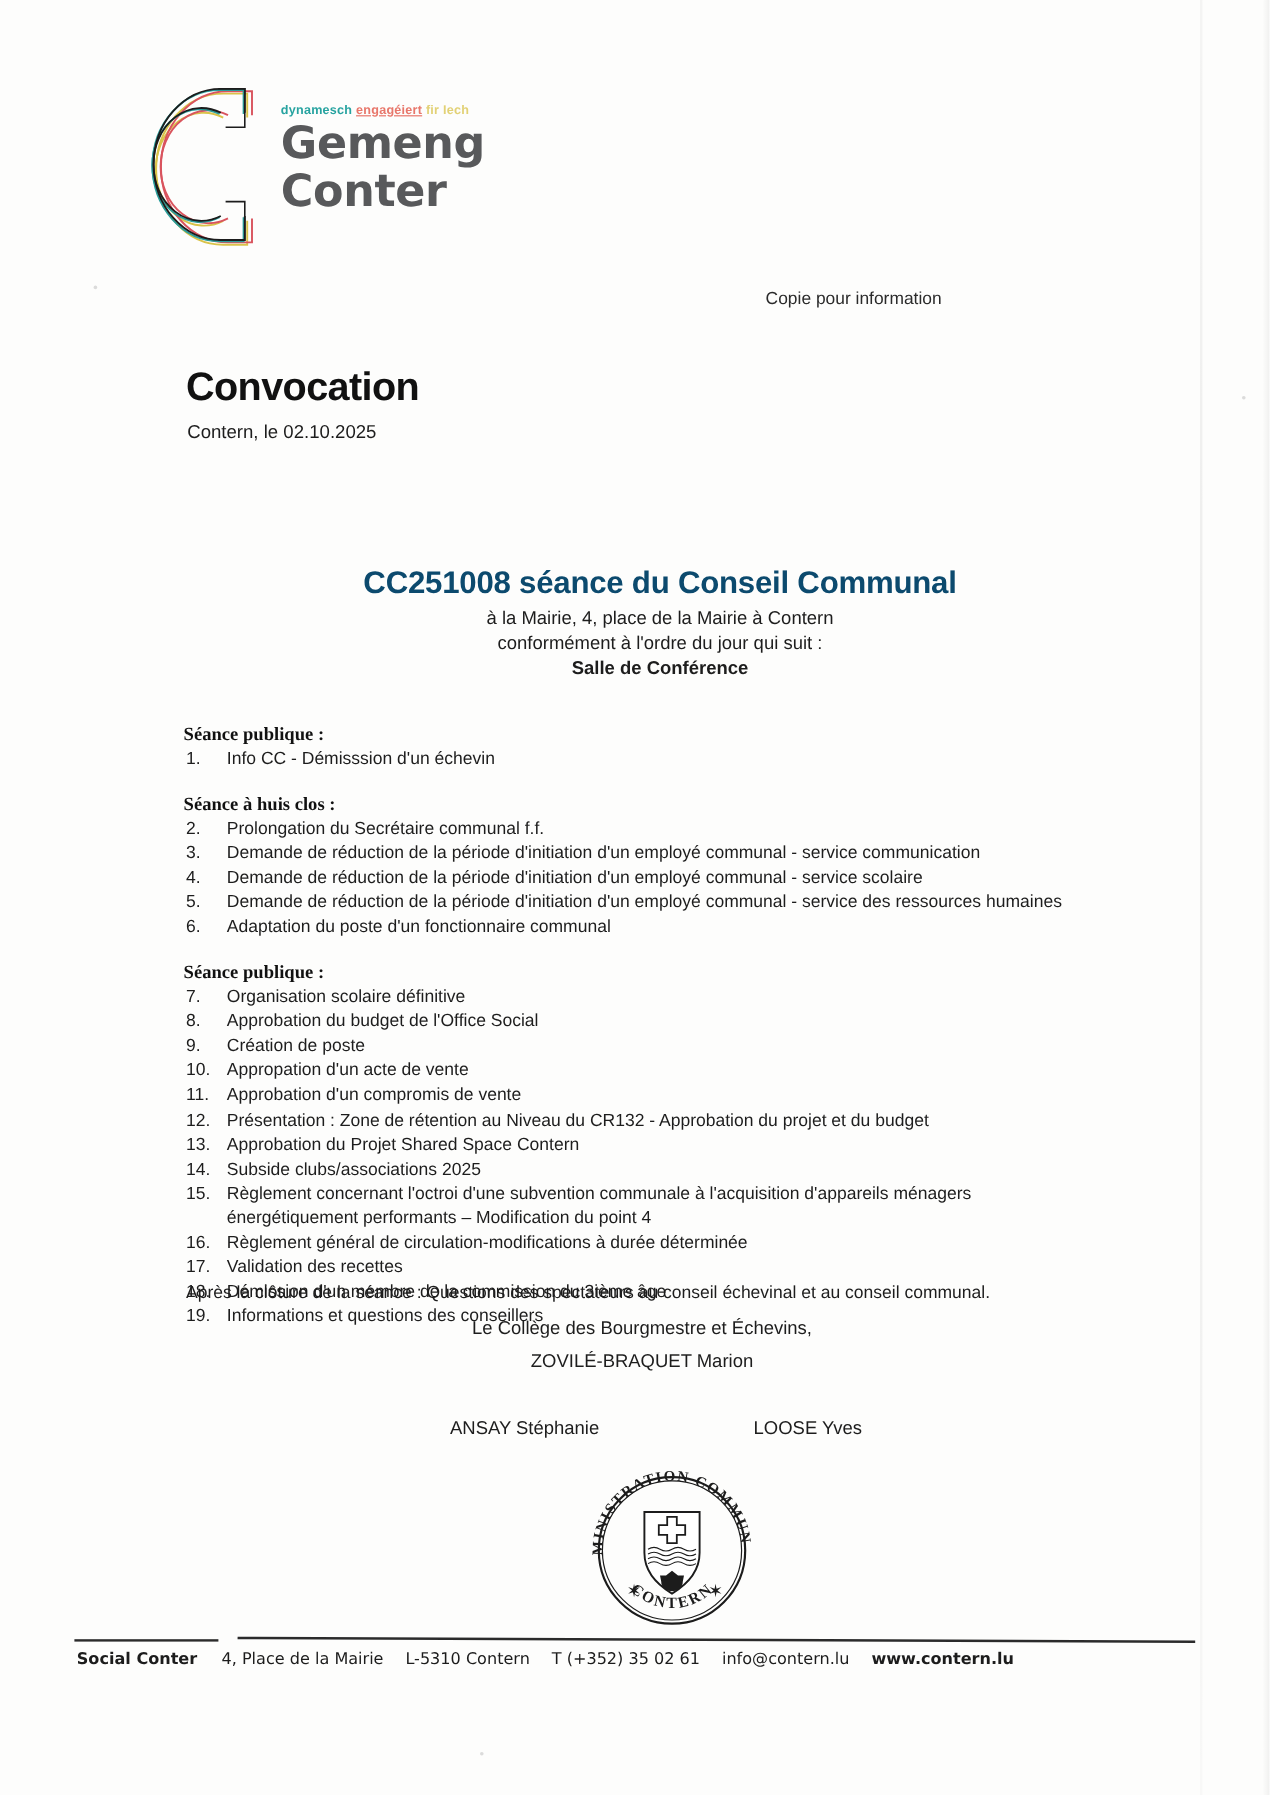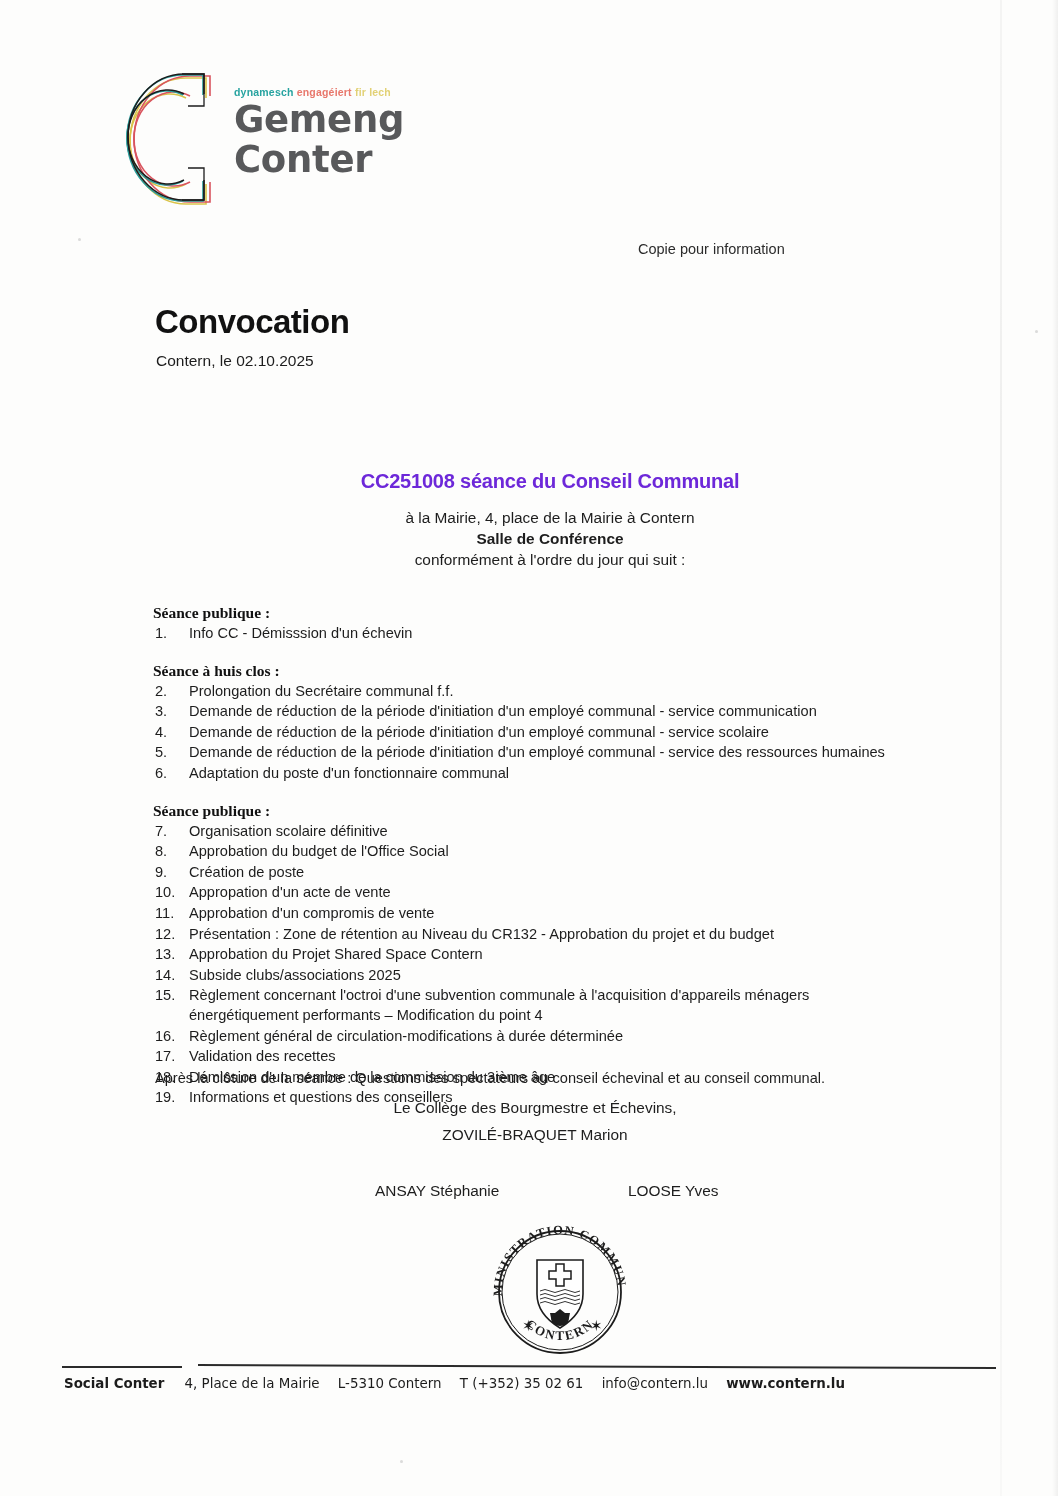--- a/index.html
+++ b/index.html
@@ -25,21 +25,21 @@
     background:linear-gradient(to right,rgba(0,0,0,0.0),rgba(0,0,0,0.05));
   }
   .speck{position:absolute;background:#b9b9b9;border-radius:50%;opacity:.5;}
 
   
   .logo-block{position:absolute;left:96px;top:62px;width:420px;height:150px;}
   .logo-c{position:absolute;left:0;top:0;width:130px;height:150px;}
   .logo-text{position:absolute;left:138px;top:24px;}
   .tagline{font-size:10.5px;letter-spacing:.2px;font-weight:600;white-space:nowrap;margin:0 0 2px 0;}
   .tag-a{color:#27a3a0;}
-  .tag-b{color:#e8776b;}
+  .tag-b{color:#e8776b;text-decoration:underline;}
   .tag-c{color:#d9c349;opacity:.75;}
   .logo-name{
     font-family:"DejaVu Sans", sans-serif;
     font-size:37px;line-height:40px;font-weight:600;color:#58595b;
     letter-spacing:-.3px;
   }
 
   
   .copie{
     position:absolute;left:638px;top:241px;
@@ -61,21 +61,21 @@
     position:absolute;left:155px;top:400px;width:790px;
     font-size:15.4px;line-height:21.5px;color:#1d1d1d;
   }
 
   
   .meeting{
     position:absolute;left:155px;top:470px;width:790px;
     text-align:center;
   }
   .meeting-title{
-    font-size:20px;font-weight:bold;letter-spacing:-.2px;margin-bottom:14px;color:#6d28d9;
+    font-size:26px;font-weight:bold;letter-spacing:-.2px;margin-bottom:4px;color:#0c4a6e;
   }
   .meeting-line{font-size:15.4px;line-height:21px;color:#1d1d1d;}
   .meeting-line.bold{font-weight:bold;}
 
   
   .agenda{position:absolute;left:153px;top:604px;width:800px;}
   .sec-head{
     font-family:"Liberation Serif", serif;
     font-size:15.5px;font-weight:bold;color:#111;
     margin:0 0 2px 0;
@@ -169,22 +169,22 @@
 
   <div class="copie">Copie pour information</div>
 
   <div class="title">Convocation</div>
   <div class="datleline">Contern, le 02.10.2025</div>
 
 
   <div class="meeting">
     <div class="meeting-title">CC251008 séance du Conseil Communal</div>
     <div class="meeting-line">à la Mairie, 4, place de la Mairie à Contern</div>
+    <div class="meeting-line">conformément à l'ordre du jour qui suit :</div>
     <div class="meeting-line bold">Salle de Conférence</div>
-    <div class="meeting-line">conformément à l'ordre du jour qui suit :</div>
   </div>
 
   <div class="agenda">
 
     <div class="sec-head">Séance publique :</div>
     <ol class="items">
       <li>
         <span class="num">1.</span>
         <span>Info CC - Démisssion d'un échevin</span>
       </li>

